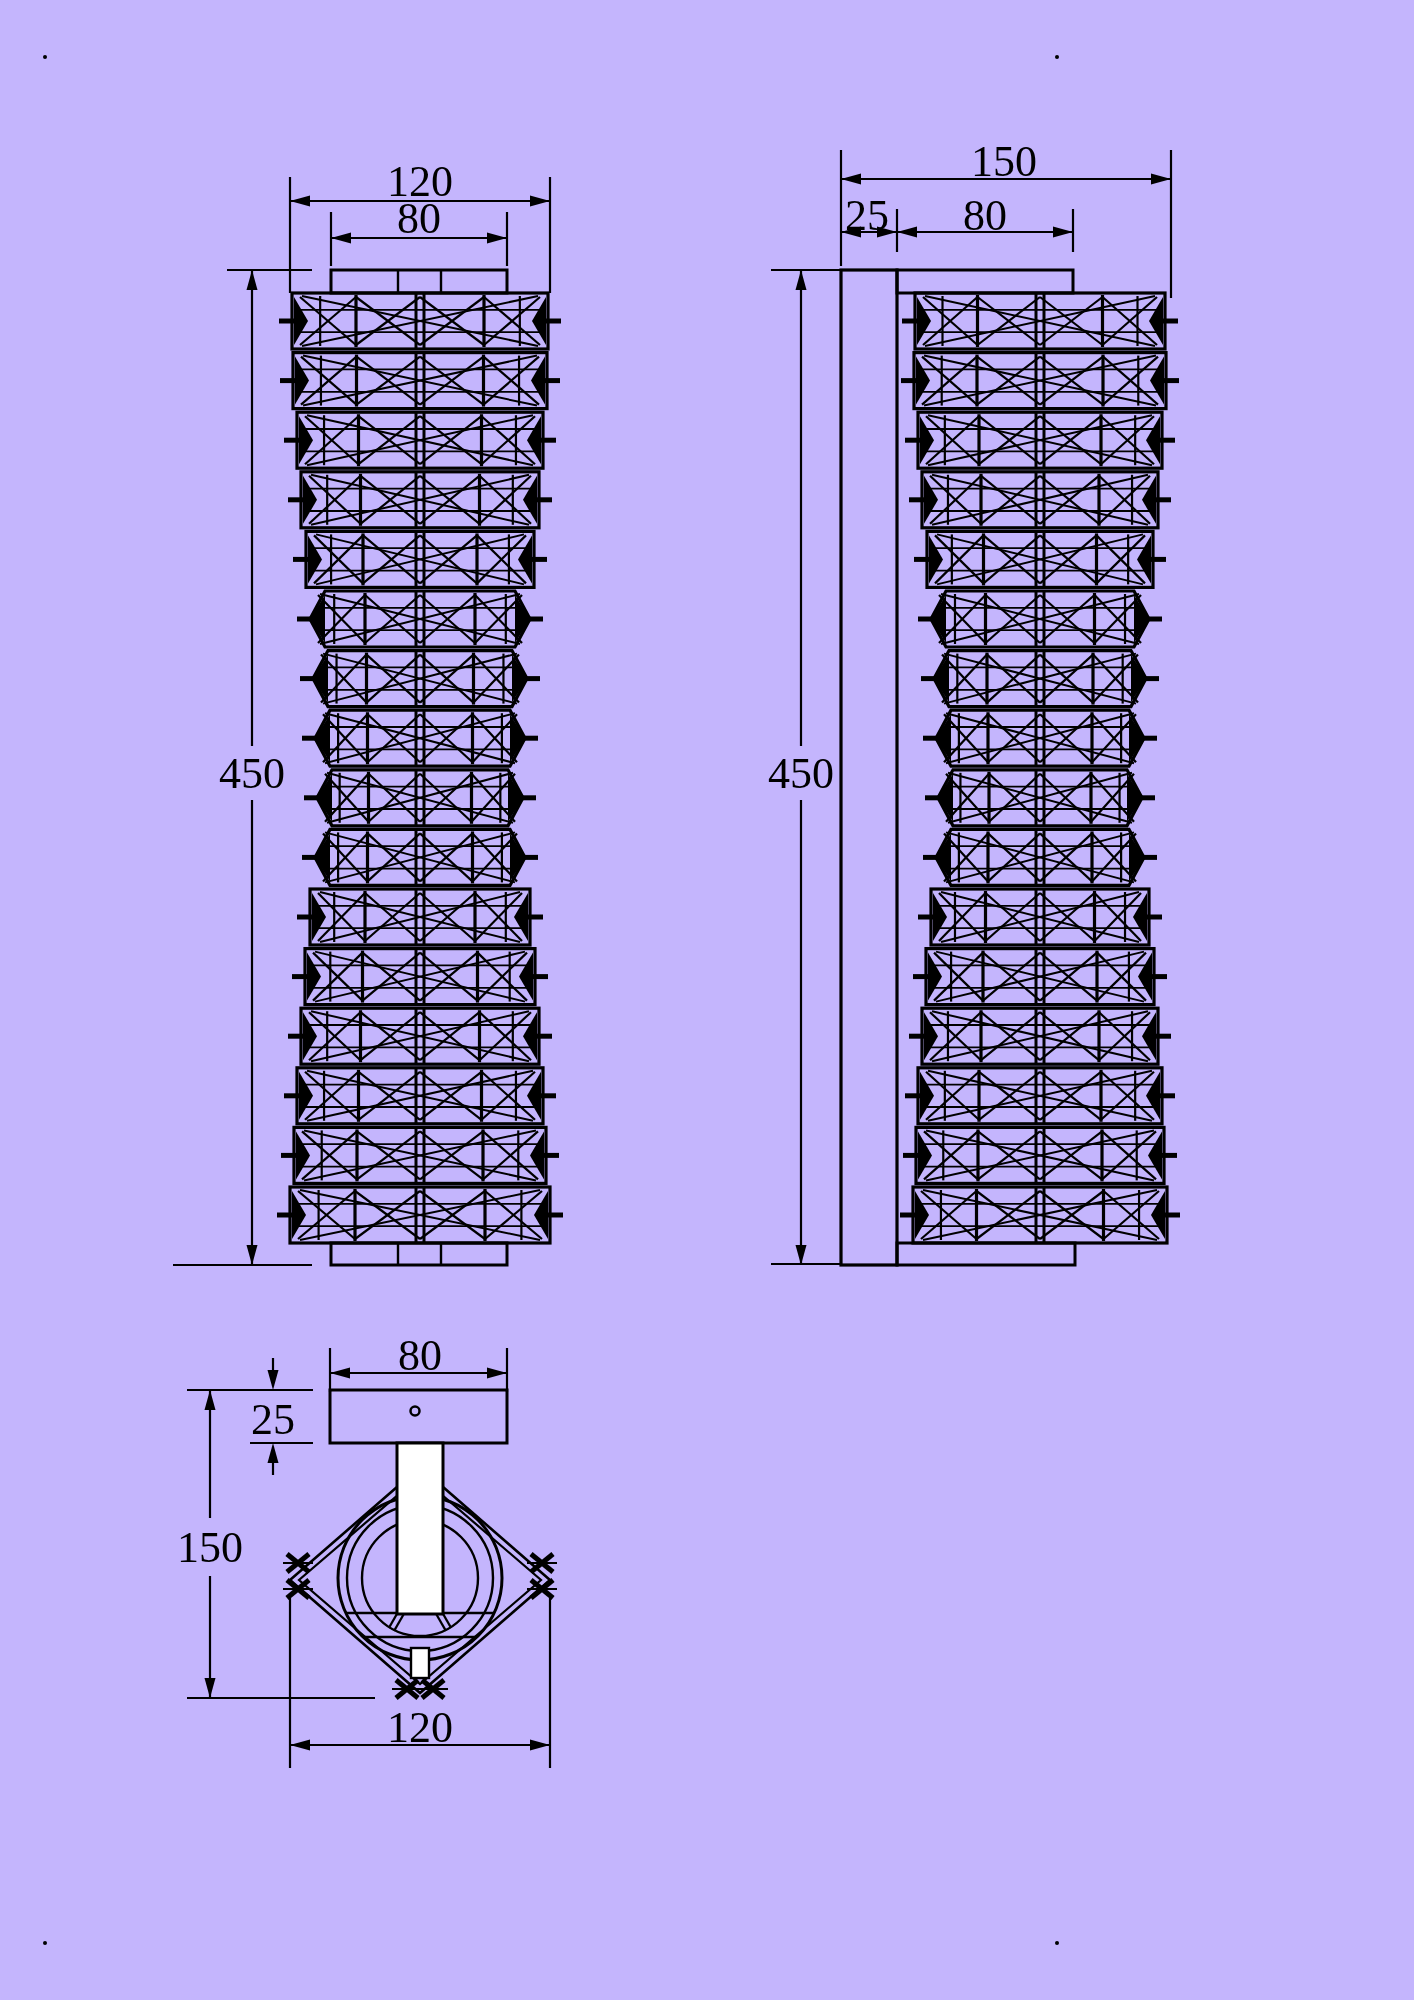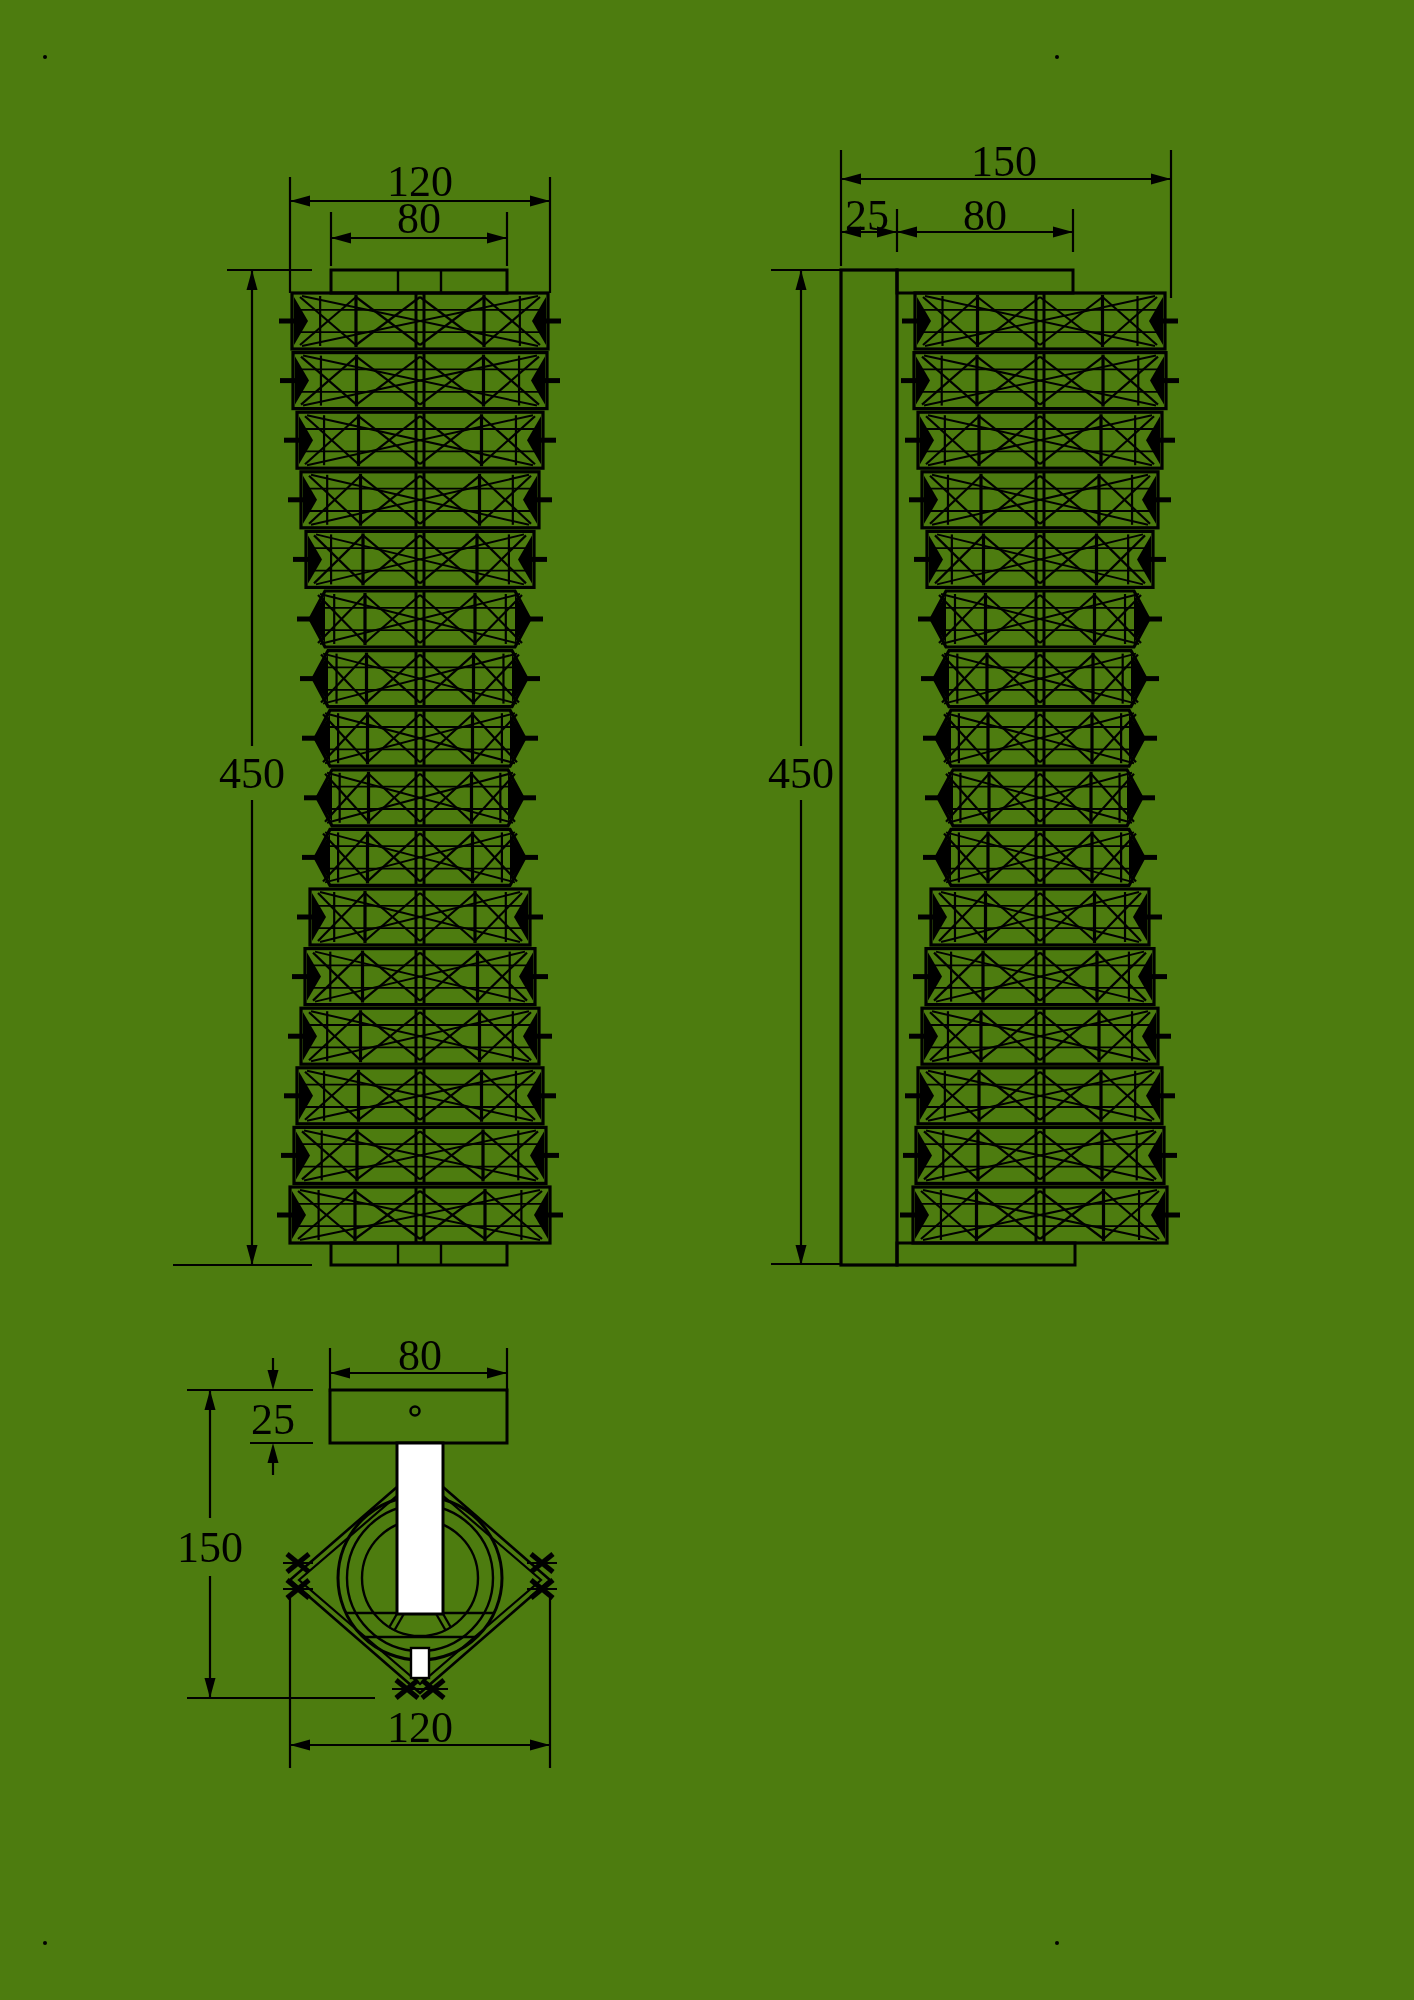--- a/index.html
+++ b/index.html
@@ -1,16 +1,16 @@
 <!DOCTYPE html>
 <html><head>
 <meta charset="utf-8">
 <style>
   html,body{margin:0;padding:0;background:#ffffff;}
-  .canvas-wrap{width:1414px;height:2000px;background:#4d7c0f;position:relative;overflow:hidden;}
+  .canvas-wrap{width:1414px;height:2000px;background:#c4b5fd;position:relative;overflow:hidden;}
   svg text{font-family:"Liberation Serif","DejaVu Serif",serif;}
 </style>
 </head>
 <body>
 
 <div class="canvas-wrap">
   <svg id="drawing" width="1414" height="2000" viewBox="0 0 1414 2000" xmlns="http://www.w3.org/2000/svg">
       <g>
         <circle cx="45" cy="57" r="2" fill="#000000" stroke="#000000" stroke-width="0"></circle>
         <circle cx="1057" cy="57" r="2" fill="#000000" stroke="#000000" stroke-width="0"></circle>

